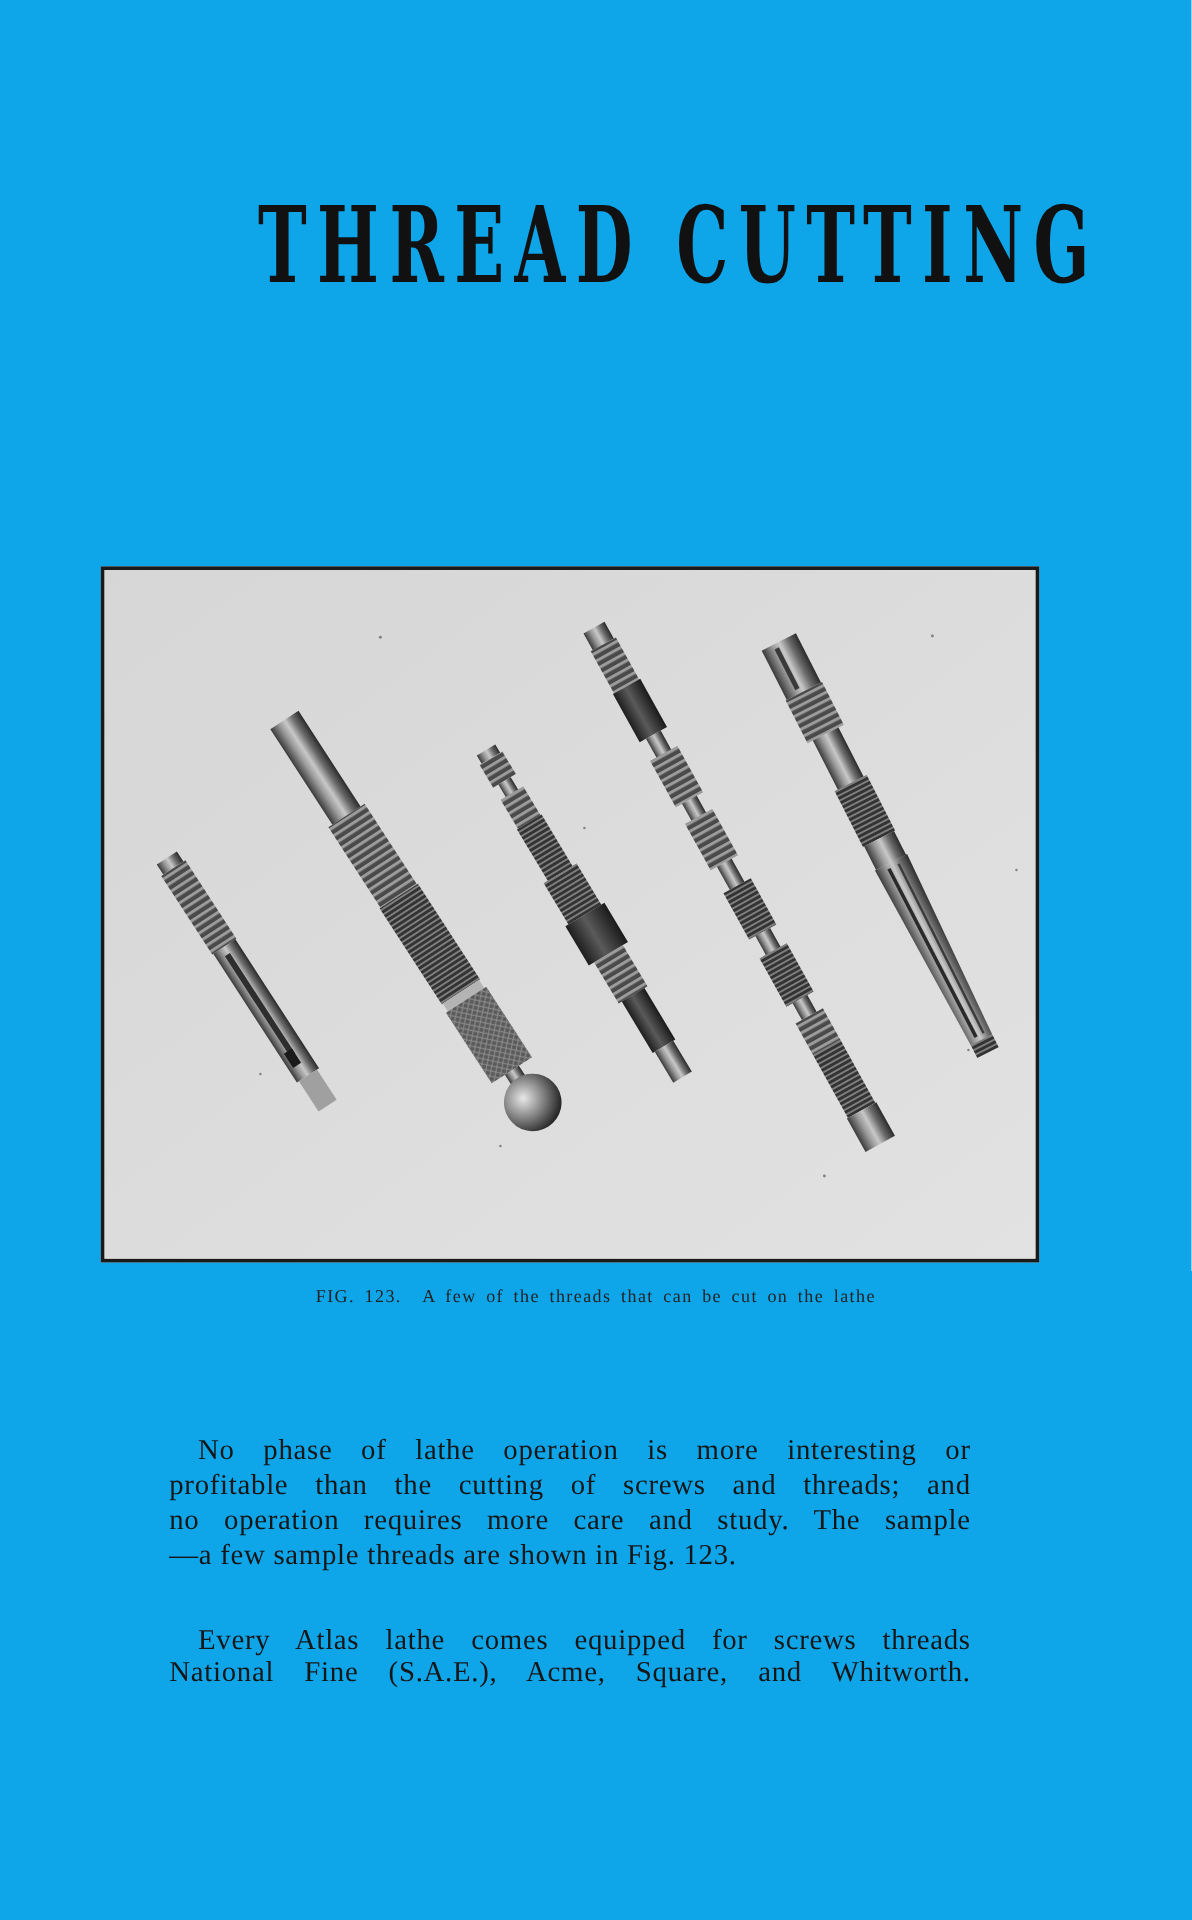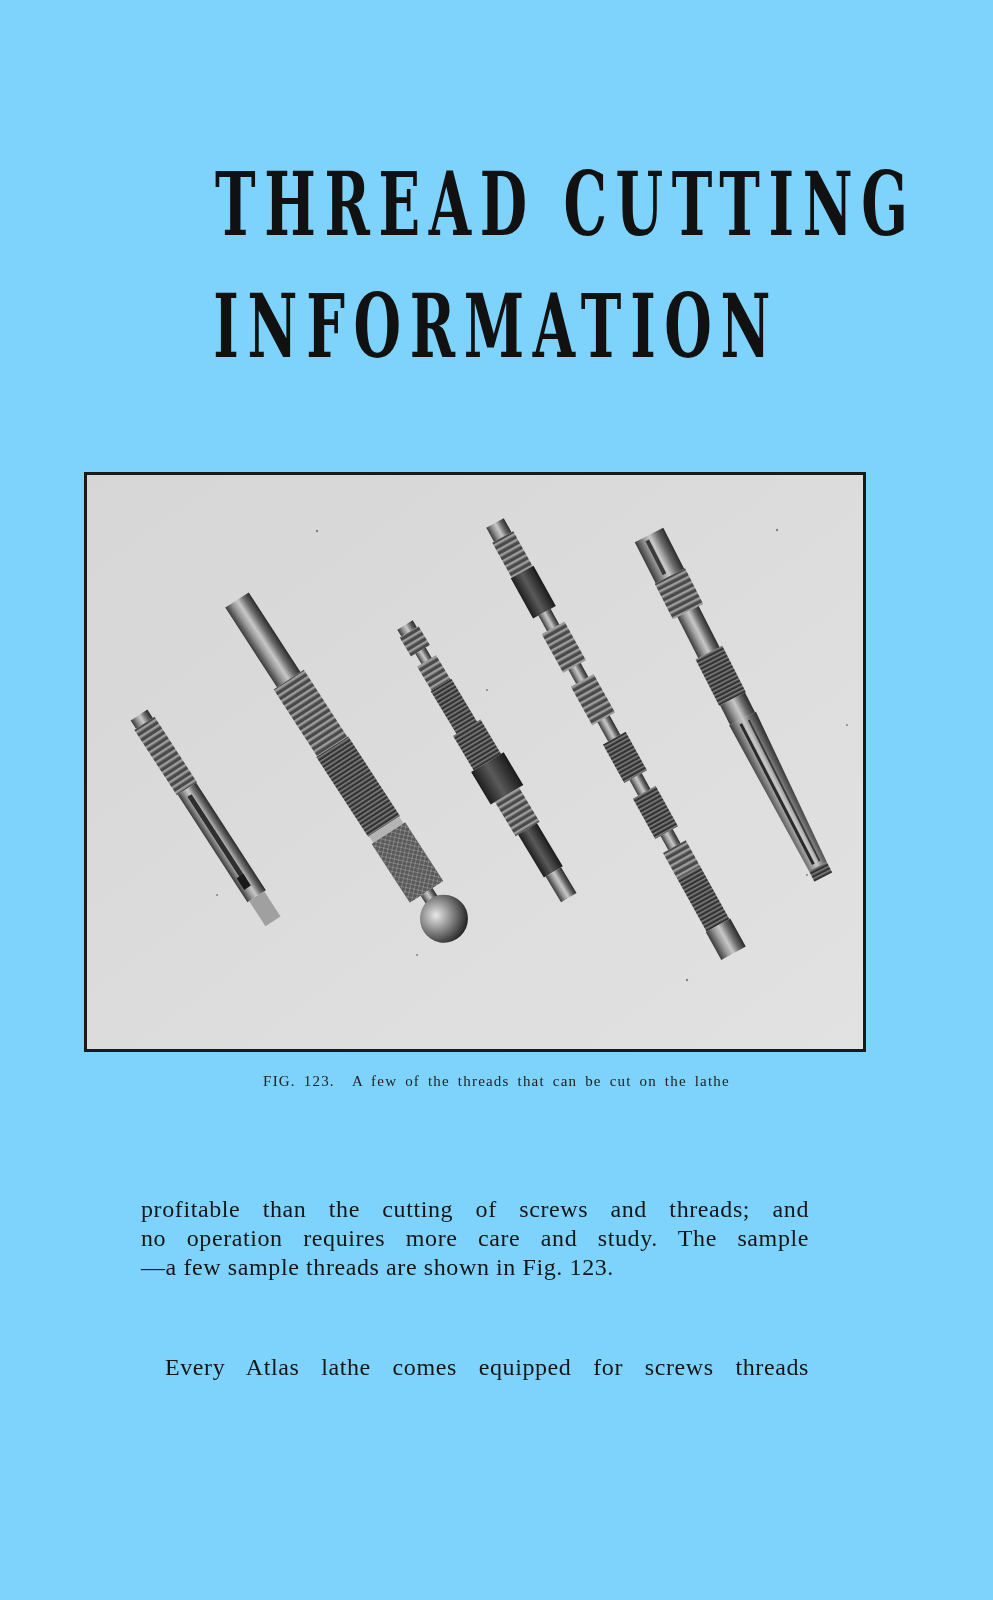--- a/index.html
+++ b/index.html
@@ -11,21 +11,21 @@
       width: 993px;
       height: 1600px;
       position: relative;
       overflow: hidden;
       font-family: "Liberation Serif", "DejaVu Serif", serif;
       color: #141414;
     }
     .page {
       position: absolute;
       inset: 0;
-      background: #7dd3fc;
+      background: #0ea5e9;
     }
     .title {
       position: absolute;
       left: 0;
       width: 993px;
       text-align: center;
       font-family: "DejaVu Serif", "Liberation Serif", serif;
       font-weight: bold;
       color: #111111;
       margin: 0;
@@ -109,23 +109,20 @@
     .body-text .line.first { padding-left: 24px; }
     .body-text .line.last { text-align-last: left; }
   </style>
 </head>
 <body>
 
 <div class="page">
 
   <h1 class="title title-1">
     <span class="title-line">THREAD CUTTING</span>
-  </h1>
-  <h1 class="title title-2">
-    <span class="title-line">INFORMATION</span>
   </h1>
 
   <div class="figure">
     <svg viewBox="0 0 776 574" xmlns="http://www.w3.org/2000/svg">
       <defs>
         <linearGradient id="bg" x1="0" y1="0" x2="1" y2="1">
           <stop offset="0" stop-color="#d6d6d6"></stop>
           <stop offset="0.5" stop-color="#dcdcdc"></stop>
           <stop offset="1" stop-color="#e2e2e2"></stop>
         </linearGradient>
@@ -237,22 +234,24 @@
       </g>
     </svg>
   </div>
 
   <p class="caption">
     <span class="fig-label">FIG. 123.</span>
     <span>A few of the threads that can be cut on the lathe</span>
   </p>
 
   <div class="body-text para-1" style="text-indent:0">
+    <span class="line first">No phase of lathe operation is more interesting or</span>
     <span class="line">profitable than the cutting of screws and threads; and</span>
     <span class="line">no operation requires more care and study. The sample</span>
     <span class="line last">—a few sample threads are shown in Fig. 123.</span>
   </div>
 
   <div class="body-text para-2" style="text-indent:0">
     <span class="line first">Every Atlas lathe comes equipped for screws threads</span>
+    <span class="line">National Fine (S.A.E.), Acme, Square, and Whitworth.</span>
   </div>
 
 </div>
 
 </body></html>

